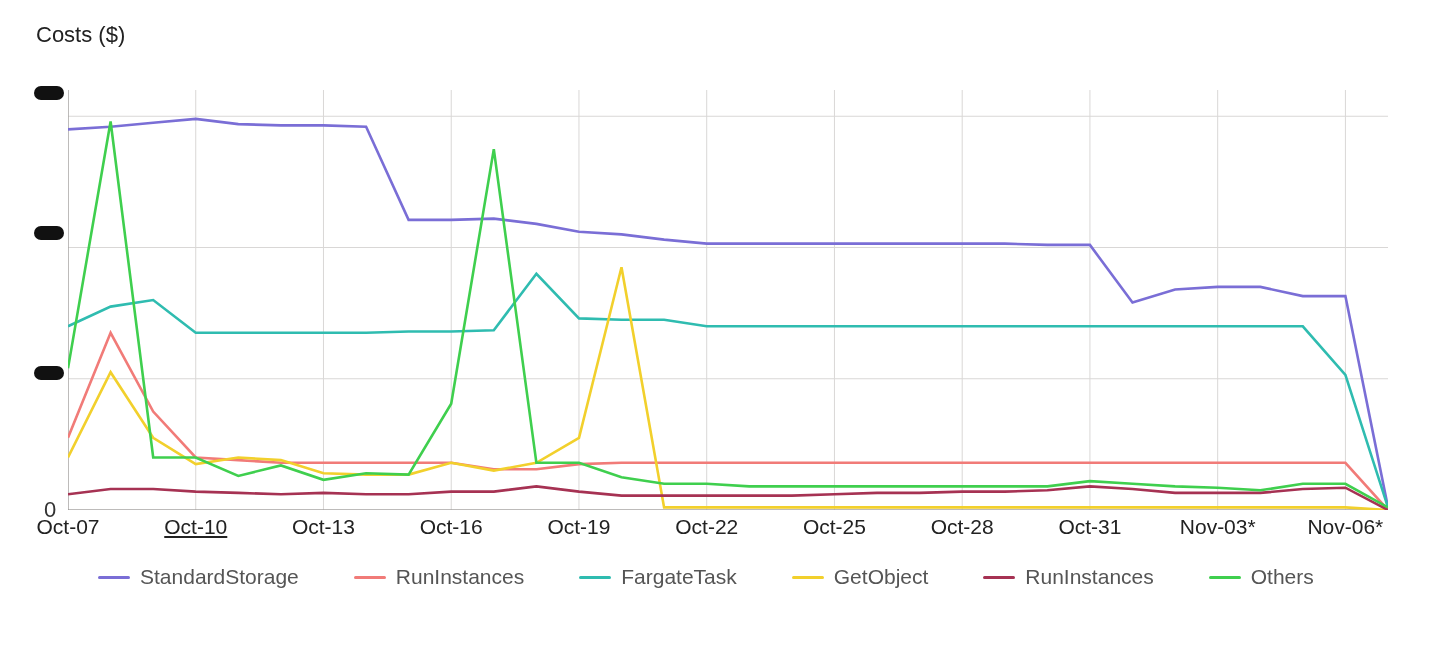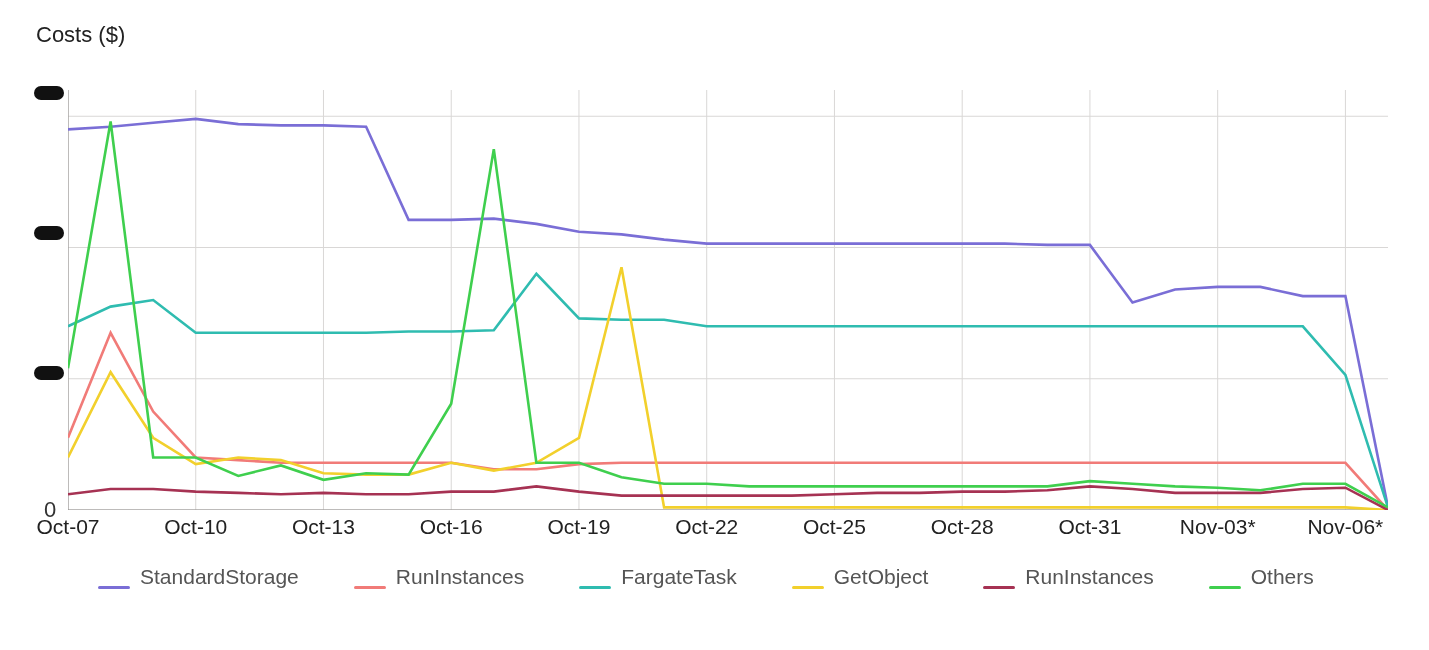--- a/index.html
+++ b/index.html
@@ -84,21 +84,21 @@
     width: 1280px;
     display: flex;
     flex-wrap: wrap;
     gap: 55px;
     align-items: center;
     font-size: 21px;
     color: #555;
   }
   .legend-item {
     display: flex;
-    align-items: flex-end;
+    align-items: center;
     gap: 10px;
   }
   .swatch {
     width: 32px;
     height: 3px;
     border-radius: 2px;
   }
 </style>
 </head>
 <body>
@@ -142,21 +142,21 @@
           <path d="M0.0 347.8 L42.6 242.8 L85.2 321.6 L127.7 367.5 L170.3 370.1 L212.9 372.8 L255.5 372.8 L298.1 372.8 L340.6 372.8 L383.2 372.8 L425.8 379.3 L468.4 379.3 L511.0 374.1 L553.5 372.8 L596.1 372.8 L638.7 372.8 L681.3 372.8 L723.9 372.8 L766.5 372.8 L809.0 372.8 L851.6 372.8 L894.2 372.8 L936.8 372.8 L979.4 372.8 L1021.9 372.8 L1064.5 372.8 L1107.1 372.8 L1149.7 372.8 L1192.3 372.8 L1234.8 372.8 L1277.4 372.8 L1320.0 420.0" class="series" stroke="#f17b78"></path>
           <path d="M0.0 367.5 L42.6 282.2 L85.2 347.8 L127.7 374.1 L170.3 367.5 L212.9 370.1 L255.5 383.3 L298.1 384.6 L340.6 384.6 L383.2 372.8 L425.8 380.6 L468.4 372.8 L511.0 347.8 L553.5 177.2 L596.1 417.4 L638.7 417.4 L681.3 417.4 L723.9 417.4 L766.5 417.4 L809.0 417.4 L851.6 417.4 L894.2 417.4 L936.8 417.4 L979.4 417.4 L1021.9 417.4 L1064.5 417.4 L1107.1 417.4 L1149.7 417.4 L1192.3 417.4 L1234.8 417.4 L1277.4 417.4 L1320.0 420.0" class="series" stroke="#f2d02c"></path>
           <path d="M0.0 404.3 L42.6 399.0 L85.2 399.0 L127.7 401.6 L170.3 402.9 L212.9 404.3 L255.5 402.9 L298.1 404.3 L340.6 404.3 L383.2 401.6 L425.8 401.6 L468.4 396.4 L511.0 401.6 L553.5 405.6 L596.1 405.6 L638.7 405.6 L681.3 405.6 L723.9 405.6 L766.5 404.3 L809.0 402.9 L851.6 402.9 L894.2 401.6 L936.8 401.6 L979.4 400.3 L1021.9 396.4 L1064.5 399.0 L1107.1 402.9 L1149.7 402.9 L1192.3 402.9 L1234.8 399.0 L1277.4 397.7 L1320.0 420.0" class="series" stroke="#a63253"></path>
           <path d="M0.0 278.3 L42.6 31.5 L85.2 367.5 L127.7 367.5 L170.3 385.9 L212.9 375.4 L255.5 389.8 L298.1 383.3 L340.6 384.6 L383.2 313.7 L425.8 59.1 L468.4 372.8 L511.0 372.8 L553.5 387.2 L596.1 393.8 L638.7 393.8 L681.3 396.4 L723.9 396.4 L766.5 396.4 L809.0 396.4 L851.6 396.4 L894.2 396.4 L936.8 396.4 L979.4 396.4 L1021.9 391.1 L1064.5 393.8 L1107.1 396.4 L1149.7 397.7 L1192.3 400.3 L1234.8 393.8 L1277.4 393.8 L1320.0 417.4" class="series" stroke="#3fcf4e"></path>
         </g>
     </svg>
   </div>
 
   <div class="x-labels" id="x-labels">
     <div class="x-label" style="left:0%;">Oct-07</div>
-    <div class="x-label" style="left:9.68%;">Oct-10</div>
+    <div class="x-label" style="left:9.68%;text-decoration:underline;">Oct-10</div>
     <div class="x-label" style="left:19.35%;">Oct-13</div>
     <div class="x-label" style="left:29.03%;">Oct-16</div>
     <div class="x-label" style="left:38.71%;text-align:center;">Oct-19</div>
     <div class="x-label" style="left:48.39%;">Oct-22</div>
     <div class="x-label" style="left:58.06%;text-align:right;">Oct-25</div>
     <div class="x-label" style="left:67.74%;">Oct-28</div>
     <div class="x-label" style="left:77.42%;text-align:center;">Oct-31</div>
     <div class="x-label" style="left:87.10%;">Nov-03*</div>
     <div class="x-label" style="left:96.77%;">Nov-06*</div>
   </div>

